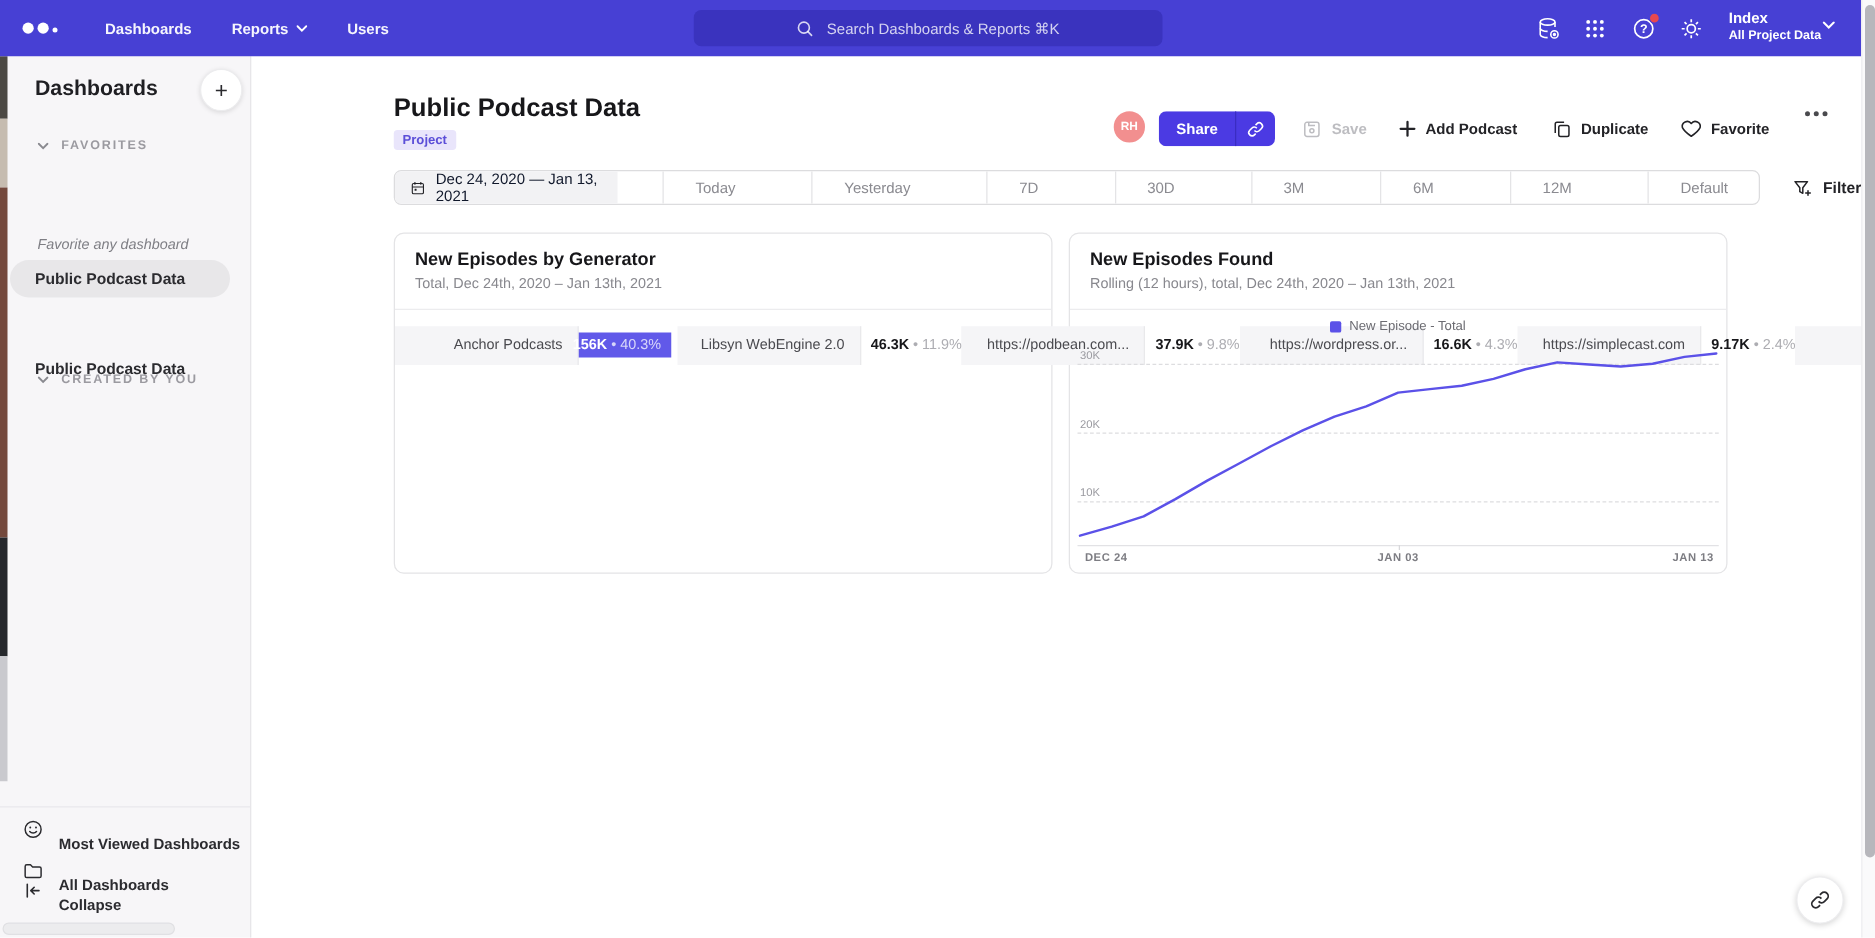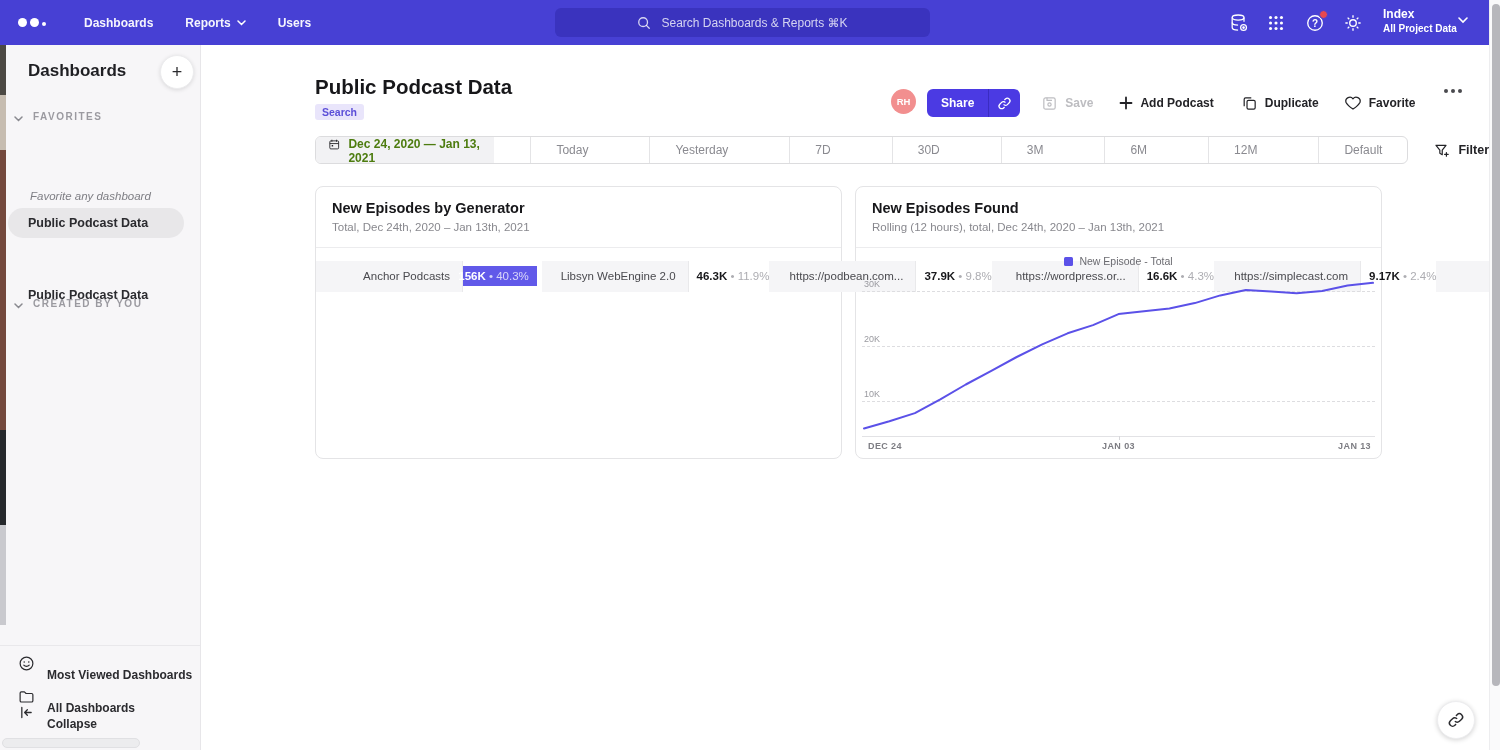--- a/index.html
+++ b/index.html
@@ -20,21 +20,21 @@
   .workspace { position:absolute; left:1383px; top:7px; color:#fff; cursor:pointer; }
   .ws-name { font-size:12px; font-weight:700; }
   .ws-sub { font-size:10px; font-weight:600; margin-top:2px; }
   .ws-chev { position:absolute; left:1458px; top:17px; }
 
   
   .sidebar { position:absolute; left:0; top:45px; width:201px; height:705px; background:#F7F6F8; border-right:1px solid #E7E6E9; z-index:10; }
   .sb-title { position:absolute; left:28px; top:16px; font-size:17px; font-weight:700; color:#1F1F23; }
   .sb-add { position:absolute; left:160px; top:10px; width:34px; height:34px; border-radius:50%; background:#fff; border:1px solid #ececee; box-shadow:0 1px 4px rgba(0,0,0,.12); font-size:18px; color:#2a2a2e; display:flex; align-items:center; justify-content:center; cursor:pointer; }
   .sb-section { position:absolute; left:0; width:100%; }
-  .sb-sec-head { display:flex; align-items:flex-end; cursor:pointer; }
+  .sb-sec-head { display:flex; align-items:center; cursor:pointer;padding-left:16px; }
   .sb-sec-head svg { margin-left:14px; }
   .sb-sec-label { margin-left:10px; font-size:10px; font-weight:700; letter-spacing:1.5px; color:#9B9AA0; }
   .sb-empty { position:absolute; left:30px; font-style:italic; font-size:11.5px; color:#7E7E84; }
   .sb-item { position:absolute; left:8px; right:16px; height:30px; border-radius:15px; display:flex; align-items:center; cursor:pointer; }
   .sb-item.sel { background:#E8E7E9; }
   .sb-item span { margin-left:20px; font-size:12.5px; font-weight:700; color:#2B2B2F; }
   .sb-divider { position:absolute; left:0; right:0; top:600px; border-top:1px solid #E9E8EB; }
   .sb-foot { position:absolute; left:0; width:100%; height:30px; display:flex; align-items:center; cursor:pointer; }
   .sb-foot svg { margin-left:18px; width:17px; height:17px; }
   .sb-foot span { margin-left:12px; font-size:12px; font-weight:700; color:#2B2B2F;margin-top:24px; }
@@ -52,21 +52,21 @@
   .share-main { background:#4B3AE3; color:#fff; font-size:12px; font-weight:700; padding:7px 14px; }
   .share-link { background:#4B3AE3; border-left:1px solid #3a2cc2; padding:5px 8px; display:flex; align-items:center; }
   .act-btn { display:flex; align-items:center; cursor:pointer; font-size:12px; font-weight:700; color:#232327; }
   .act-btn svg { margin-right:7px; }
   .act-btn.disabled { color:#BDBDC1; cursor:default; }
   .kebab { display:flex; margin-left:26px; cursor:pointer; }
   .kebab i { width:4px; height:4px; border-radius:50%; background:#4a4a4e; margin-left:3px; }
 
   .datebar { position:absolute; left:114px; top:91px; height:28px; display:flex; align-items:center; }
   .date-seg-wrap { display:flex; height:28px; border:1px solid #DCDCDE; border-radius:6px; overflow:hidden; background:#fff; }
-  .date-range { display:flex; align-items:flex-start; background:#F2F2F4; padding:0 12px; font-size:12px; font-weight:700; color:#4d7c0f; cursor:pointer; }
+  .date-range { display:flex; align-items:center; background:#F2F2F4; padding:0 12px; font-size:12px; font-weight:400; color:#0f172a; cursor:pointer; }
   .date-range svg { margin-right:8px; }
   .preset { display:flex; align-items:center; padding:0 25px; font-size:12px; color:#8A8A90; border-left:1px solid #E4E4E6; cursor:pointer;margin-left:36px; }
   .filter-btn { display:flex; align-items:center; margin-left:26px; font-size:12.5px; font-weight:700; color:#232327; cursor:pointer; }
   .filter-btn svg { margin-right:8px; }
 
   
   .cards { position:absolute; left:114px; top:141px; display:flex; gap:13px; }
   .card { width:527px; height:273px; background:#fff; border:1px solid #E4E4E6; border-radius:8px; }
   .card-head { height:61px; border-bottom:1px solid #ECECEE; padding:13px 16px 0 16px; }
   .card-title { font-size:14.5px; font-weight:700; color:#17171A; }
@@ -239,21 +239,21 @@
 </div>
 
 <div class="edge-strip" style="top:45px;height:50px;background:#4C4944;"></div>
 <div class="edge-strip" style="top:95px;height:55px;background:#C6BCB0;"></div>
 <div class="edge-strip" style="top:150px;height:280px;background:#74493D;"></div>
 <div class="edge-strip" style="top:430px;height:95px;background:#26282C;"></div>
 <div class="edge-strip" style="top:525px;height:100px;background:#C9C9CE;"></div>
 
 <div class="main">
   <div class="page-title">Public Podcast Data</div>
-  <div class="badge">Search</div>
+  <div class="badge">Project</div>
 
   <div class="actions">
     <div class="avatar">RH</div>
     <div class="share-group">
       <div class="share-main">Share</div>
       <div class="share-link">
         <svg width="15" height="15" viewBox="0 0 24 24" fill="none" stroke="#fff" stroke-width="2">
             <path d="M10.5 13.5a4.2 4.2 0 0 0 6.1.3l2.9-2.9a4.2 4.2 0 0 0-6-6l-1.6 1.6"></path>
             <path d="M13.5 10.5a4.2 4.2 0 0 0-6.1-.3l-2.9 2.9a4.2 4.2 0 0 0 6 6l1.6-1.6"></path>
           </svg>

